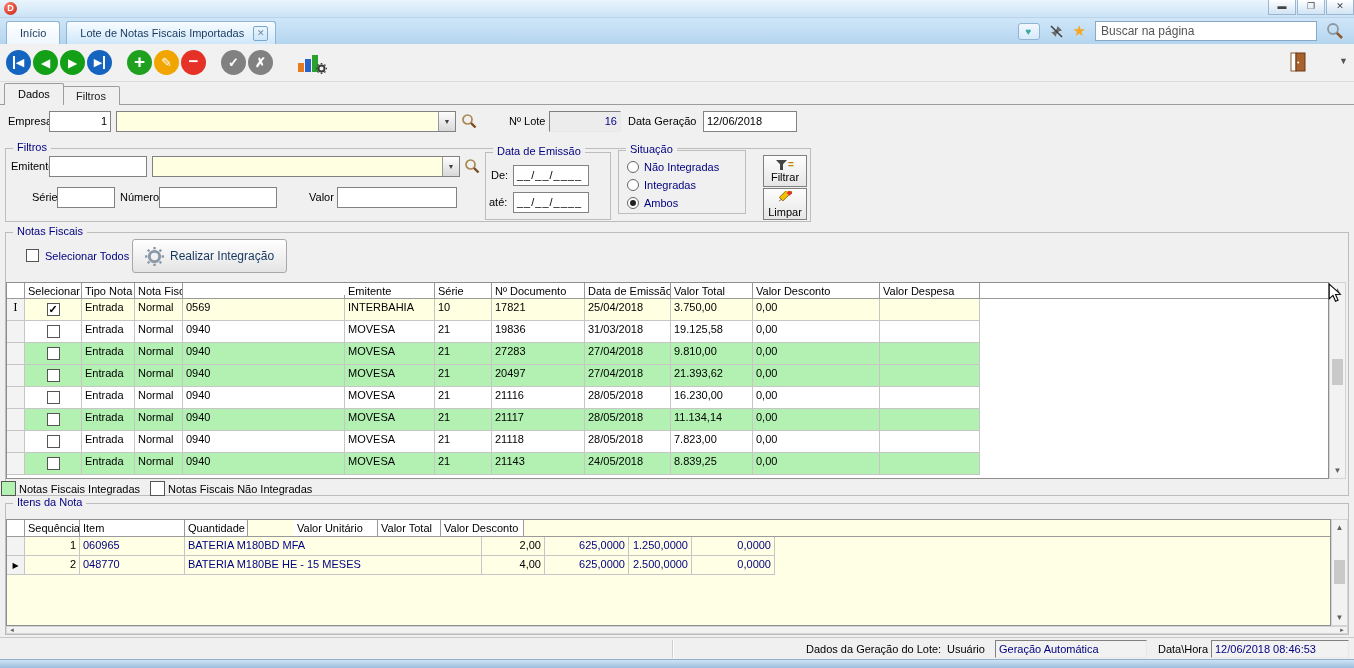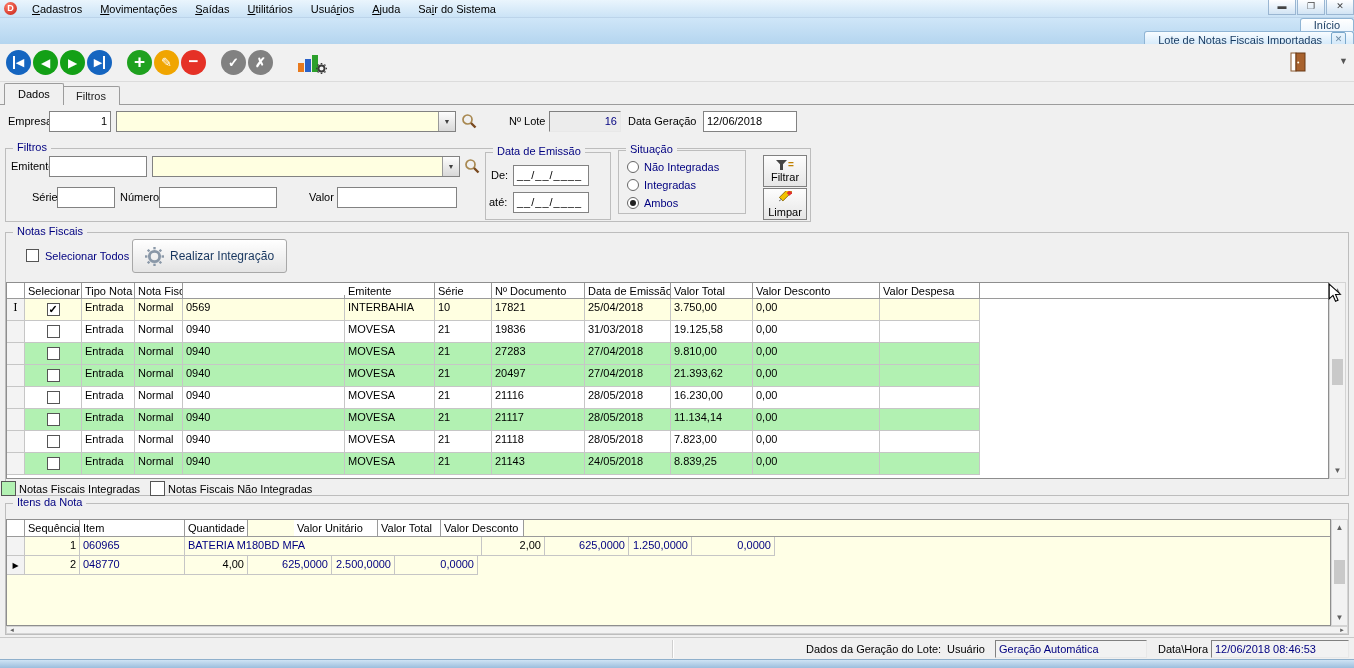--- a/index.html
+++ b/index.html
@@ -15,21 +15,21 @@
     color:#fff; font-size:9px; font-weight:bold; text-align:center; line-height:13px; margin:0 6px 0 4px; flex:none;}
   .menu-item { padding:1px 9px; white-space:nowrap; cursor:default; }
   .menu-item u { text-underline-offset:1px; }
   .win-controls { margin-left:auto; display:flex; align-items:flex-start; height:100%; }
   .win-btn { width:28px; height:15px; border:1px solid #9ab6d2; border-top:none;
     background:linear-gradient(#fefeff,#d2e4f4); color:#444; font-size:9px;
     text-align:center; line-height:13px; margin-left:1px; }
 
   
   .tabbar { position:absolute; top:18px; left:0; right:0; height:26px;
-    background:linear-gradient(#cfe6f8,#b4d5ef); display:flex; align-items:flex-end;flex-direction:column; }
+    background:linear-gradient(#cfe6f8,#b4d5ef); display:flex; align-items:flex-end; }
   .tab { height:23px; display:flex; align-items:center; padding:0 13px;
     border:1px solid #8fb4d4; border-bottom:none; border-radius:3px 3px 0 0;
     color:#17395f; background:linear-gradient(#ffffff,#eef6fd); margin-left:6px; white-space:nowrap; }
   .tab.active { background:linear-gradient(#f8fcff,#cfe7fa); padding-right:7px; }
   .tab-close { width:15px; height:15px; margin-left:9px; border:1px solid #7aa8cc; border-radius:2px;
     background:linear-gradient(#eaf5fd,#cfe6f8); color:#6c8aa4; font-size:9px; line-height:13px; text-align:center; }
   .tab-tools { margin-left:auto; display:flex; align-items:center; gap:9px; padding:0 10px 3px 0; }
   .chev-btn { width:22px; height:17px; border:1px solid #8fb4d4; border-radius:3px;
     background:linear-gradient(#f2f9fe,#d6eafa); color:#3aa8a0; font-size:10px; text-align:center; line-height:15px; }
   .search-box { width:222px; height:20px; border:1px solid #88a8c8; background:#fff;
@@ -124,29 +124,20 @@
     border-left:1px solid #cfcfcf; border-right:1px solid #fff; }
   .bottom-strip { position:absolute; top:659px; left:0; right:0; height:9px;
     background:linear-gradient(#cfe3f4,#9cbedd); border-top:1px solid #8fb0cc; }
   .cursor { position:absolute; z-index:50; }
 </style>
 </head>
 <body>
 
 <div class="menubar">
   <div class="app-logo">D</div>
-  <div id="menu-items" style="display:flex;">
-      <span class="menu-item"><u>C</u>adastros</span>
-      <span class="menu-item"><u>M</u>ovimentações</span>
-      <span class="menu-item"><u>S</u>aídas</span>
-      <span class="menu-item"><u>U</u>tilitários</span>
-      <span class="menu-item">Usuá<u>r</u>ios</span>
-      <span class="menu-item"><u>A</u>juda</span>
-      <span class="menu-item">Sa<u>i</u>r do Sistema</span>
-    </div>
   <div class="win-controls">
     <div class="win-btn">▬</div>
     <div class="win-btn">❐</div>
     <div class="win-btn">✕</div>
   </div>
 </div>
 
 <div class="tabbar">
   <div class="tab">
     <span>Início</span>
@@ -525,20 +516,21 @@
       <div class="gcell navy" style="width: 297px;">BATERIA M180BD MFA</div>
       <div class="gcell r" style="width: 63px;">2,00</div>
       <div class="gcell r navy" style="width: 84px;">625,0000</div>
       <div class="gcell r navy" style="width: 63px;">1.250,0000</div>
       <div class="gcell r navy" style="width: 83px;">0,0000</div>
     </div>
     <div class="grow body-row" style="height: 19px; width: 768px;">
       <div class="gcell ind" style="width: 18px; font-size: 8px; padding-top: 5px;">▶</div>
       <div class="gcell r" style="width: 55px;">2</div>
       <div class="gcell navy" style="width: 105px;">048770</div>
+      <div class="gcell navy" style="width: 297px;">BATERIA M180BE HE - 15 MESES</div>
       <div class="gcell r" style="width: 63px;">4,00</div>
       <div class="gcell r navy" style="width: 84px;">625,0000</div>
       <div class="gcell r navy" style="width: 63px;">2.500,0000</div>
       <div class="gcell r navy" style="width: 83px;">0,0000</div>
     </div>
   </div>
 <div class="vscroll" style="left:1331px; top:519px; height:107px;">
   <span class="sarrow" style="top:0;">▲</span>
   <div class="sthumb" style="top:40px; height:24px;"></div>
   <span class="sarrow" style="bottom:0;">▼</span>

